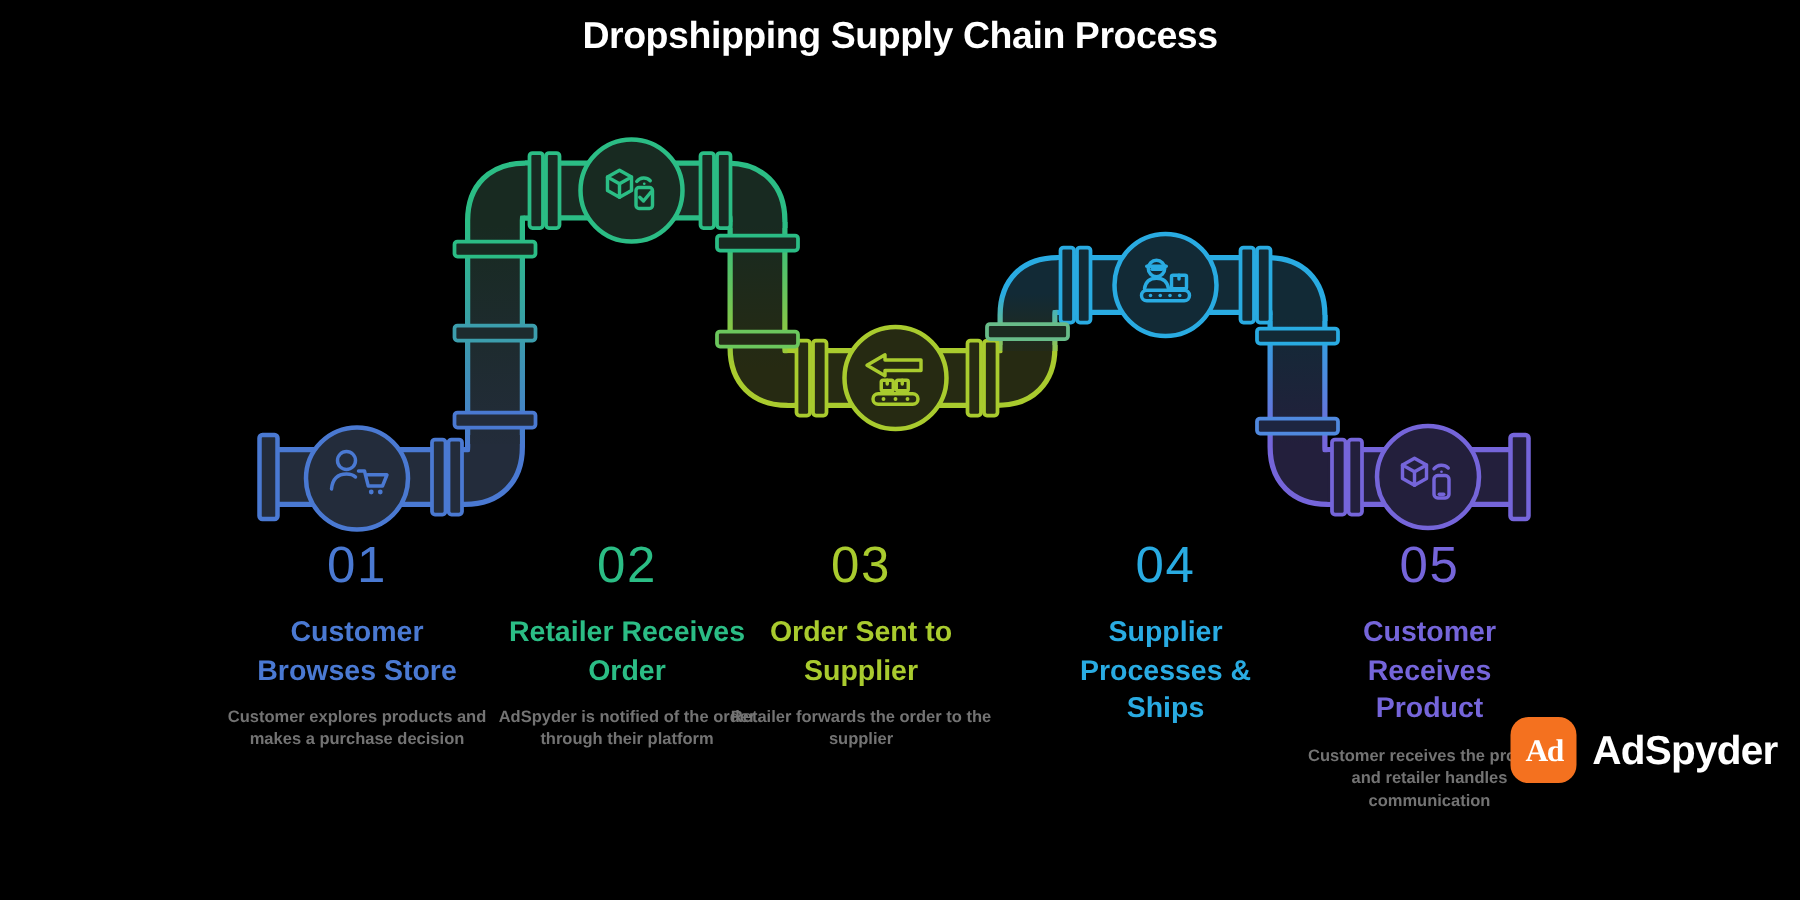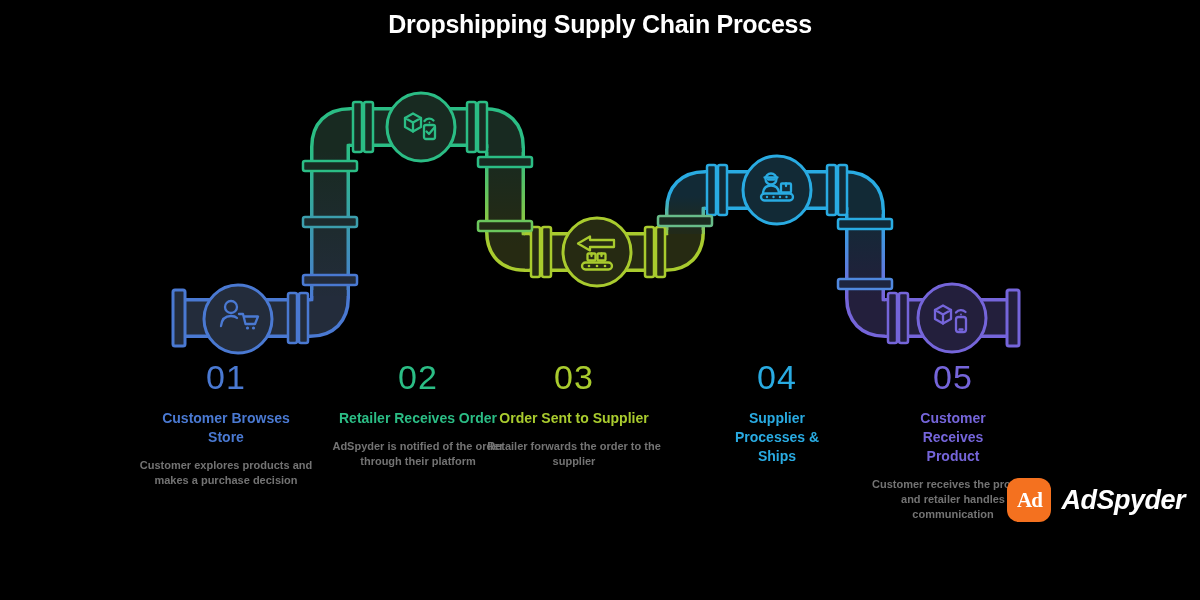--- a/index.html
+++ b/index.html
@@ -28,30 +28,30 @@
   .cap{stroke-width:3;}
   .node{stroke-width:3;}
   .ic{fill:none;stroke-width:2.3;stroke-linecap:round;stroke-linejoin:round;}
   .fd1{fill:var(--c1);stroke:none} .fd2{fill:var(--c2);stroke:none}
   .fd3{fill:var(--c3);stroke:none} .fd4{fill:var(--c4);stroke:none}
   .fd5{fill:var(--c5);stroke:none}
   
   .col{position:absolute;top:360px;width:220px;display:flex;flex-direction:column;
     align-items:center;text-align:center;}
   .num{font-size:34px;font-weight:400;letter-spacing:1px;margin-bottom:15px;line-height:1;}
-  .step-title{font-size:14px;font-weight:600;line-height:1.35;margin-bottom:11px;}
+  .step-title{font-size:19px;font-weight:600;line-height:1.35;margin-bottom:11px;}
   .step-desc{font-size:11px;font-weight:700;line-height:1.38;color:#737373;}
   .n1{color:var(--c1)} .n2{color:var(--c2)} .n3{color:var(--c3)}
   .n4{color:var(--c4)} .n5{color:var(--c5)}
   
   .logo{position:absolute;right:15px;bottom:18px;display:flex;align-items:center;gap:10px;cursor:pointer;}
   .logo-badge{width:44px;height:44px;border-radius:12px;background:var(--badge,#f4711f);
     display:flex;align-items:center;justify-content:center;color:#fff;
     font-weight:700;font-size:21px;letter-spacing:-1px;font-family:Liberation Serif, serif;}
-  .logo-name{color:#ffffff;font-size:27px;font-weight:700;letter-spacing:-0.5px;font-style:italic;}
+  .logo-name{color:#ffffff;font-size:27px;font-weight:700;letter-spacing:-0.5px;}
 </style>
 </head>
 <body>
 
 <div class="stage">
 
   <div class="main-title">Dropshipping Supply Chain Process</div>
 
   <svg class="pipes" viewBox="0 0 1200 600">
     <defs>
@@ -202,21 +202,21 @@
         <path d="M -17 -8 V 1 L -9 5.5 V -3.5"></path>
         <path d="M -1 -8 V 1 L -9 5.5"></path>
         <rect x="4" y="-1" width="10" height="15" rx="2.5"></rect>
         <path d="M 7.5 11.5 h 3"></path>
         <path d="M 4 -5.5 a 6.5 6.5 0 0 1 9.5 -0.5"></path>
         <circle class="fd5" cx="9" cy="-3.5" r="0.9"></circle>
       </g>
     </g>
   </svg>
 
-  <div class="col" style="left:116px">
+  <div class="col" style="left:128px">
     <div class="num n1">01</div>
     <div class="step-title n1" style="max-width:160px">Customer Browses Store</div>
     <div class="step-desc" style="max-width:175px">Customer explores products and makes a purchase decision</div>
   </div>
 
   <div class="col" style="left:308px">
     <div class="num n2">02</div>
     <div class="step-title n2" style="max-width:160px">Retailer Receives Order</div>
     <div class="step-desc" style="max-width:180px">AdSpyder is notified of the order through their platform</div>
   </div>

